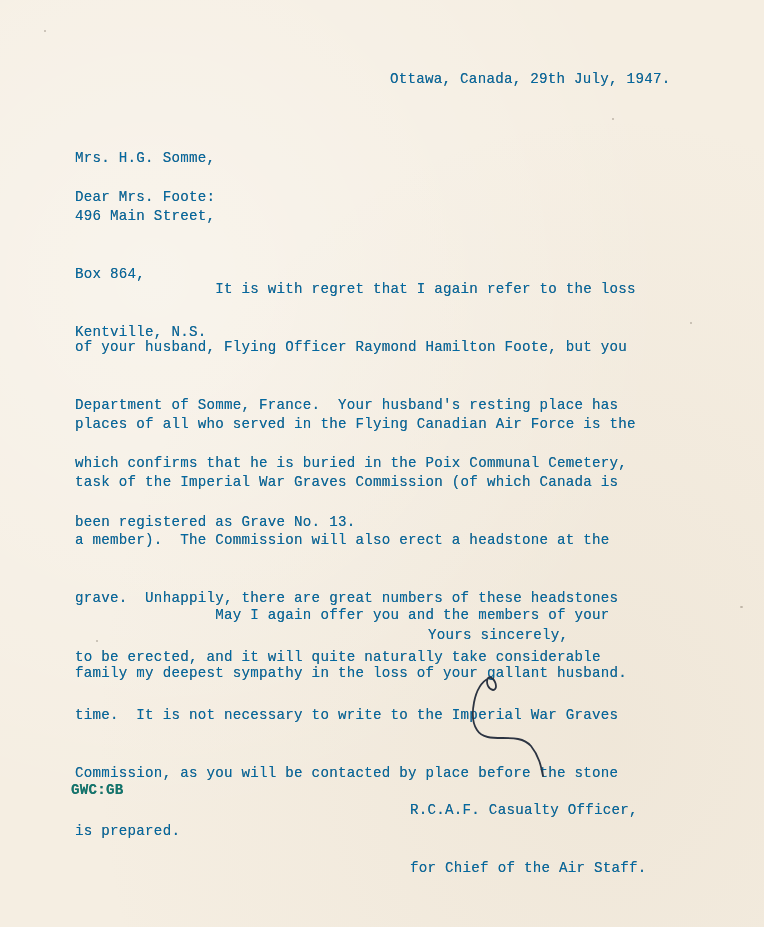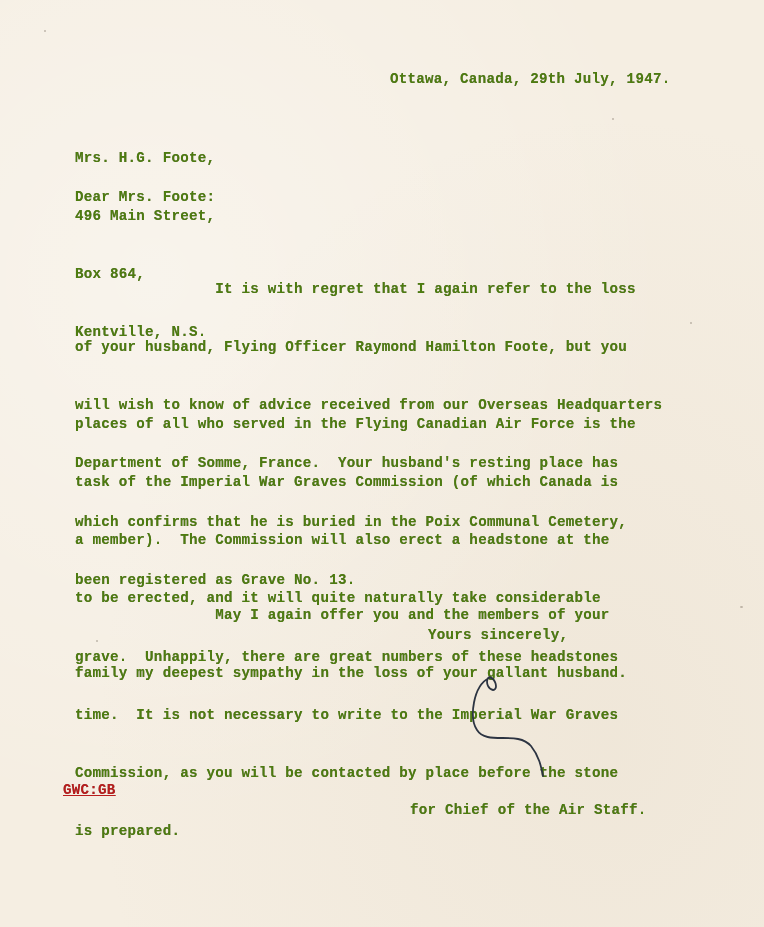--- a/index.html
+++ b/index.html
@@ -14,87 +14,87 @@
     position: absolute; inset: 0;
     background:
       radial-gradient(ellipse at 20% 30%, rgba(255,255,255,0.35), transparent 60%),
       radial-gradient(ellipse at 80% 80%, rgba(200,180,150,0.12), transparent 60%),
       #f5eee2;
   }
   .tw {
     position: absolute;
     font-size: 14.2px;
     line-height: 19.4px;
-    font-weight: bold;
+    font-weight: normal;
     letter-spacing: 0.25px;
     white-space: pre;
-    color: #4d7c0f;
+    color: #0369a1;
     text-shadow: 0 0 0.6px rgba(60,55,50,0.6);
   }
   .date { left: 390px; top: 70px; }
   .addr { left: 75px; top: 110px; }
   .salutation { left: 75px; top: 188px; }
   .para { left: 75px; }
   .p1 { top: 241px; }
   .p2 { top: 376px; }
   .p3 { top: 567px; }
   .closing { left: 428px; top: 626px; }
   .sig-title { left: 410px; top: 762px; }
-  .initials { left: 63px; top: 781px; color: #b91c1c; font-weight: bold; text-decoration: underline; }
+  .initials { left: 71px; top: 781px; color: #0f766e; font-weight: bold; }
   .signature { position: absolute; left: 465px; top: 668px; }
   .speck { position: absolute; background: #8a7d70; border-radius: 50%; opacity: 0.5; }
 </style>
 </head>
 <body>
 
 <div class="paper"></div>
 
 <div class="tw date">Ottawa, Canada, 29th July, 1947.</div>
 
 <div class="tw addr">
-  <div>Mrs. H.G. Foote,</div>
+  <div>Mrs. H.G. Somme,</div>
   <div>496 Main Street,</div>
   <div>Box 864,</div>
   <div>Kentville, N.S.</div>
 </div>
 
 <div class="tw salutation">Dear Mrs. Foote:</div>
 
 <div class="tw para p1">
   <div>                It is with regret that I again refer to the loss</div>
   <div>of your husband, Flying Officer Raymond Hamilton Foote, but you</div>
-  <div>will wish to know of advice received from our Overseas Headquarters</div>
   <div>Department of Somme, France.  Your husband's resting place has</div>
   <div>which confirms that he is buried in the Poix Communal Cemetery,</div>
   <div>been registered as Grave No. 13.</div>
 </div>
 
 <div class="tw para p2">
   <div>places of all who served in the Flying Canadian Air Force is the</div>
   <div>task of the Imperial War Graves Commission (of which Canada is</div>
   <div>a member).  The Commission will also erect a headstone at the</div>
+  <div>grave.  Unhappily, there are great numbers of these headstones</div>
   <div>to be erected, and it will quite naturally take considerable</div>
-  <div>grave.  Unhappily, there are great numbers of these headstones</div>
   <div>time.  It is not necessary to write to the Imperial War Graves</div>
   <div>Commission, as you will be contacted by place before the stone</div>
   <div>is prepared.</div>
 </div>
 
 <div class="tw para p3">
   <div>                May I again offer you and the members of your</div>
   <div>family my deepest sympathy in the loss of your gallant husband.</div>
 </div>
 
 <div class="tw closing">Yours sincerely,</div>
 
 <svg class="signature" width="120" height="110" viewBox="0 0 120 110">
   <path d="M30 14 C 22 0, 18 20, 28 22 C 34 22, 30 8, 24 10 C 8 18, 4 50, 12 62 C 22 78, 52 62, 66 78 C 74 88, 76 98, 78 108" fill="none" stroke="#2c3442" stroke-width="1.8" stroke-linecap="round"></path>
 </svg>
 
 <div class="tw sig-title">
+  <div>R.C.A.F. Casualty Officer,</div>
   <div>for Chief of the Air Staff.</div>
 </div>
 
 <div class="tw initials">GWC:GB</div>
 
 <div class="speck" style="left:612px;top:118px;width:2px;height:2px"></div>
 <div class="speck" style="left:690px;top:322px;width:2px;height:2px"></div>
 <div class="speck" style="left:740px;top:606px;width:3px;height:2px"></div>
 <div class="speck" style="left:96px;top:640px;width:2px;height:2px"></div>
 <div class="speck" style="left:322px;top:540px;width:2px;height:2px"></div>

